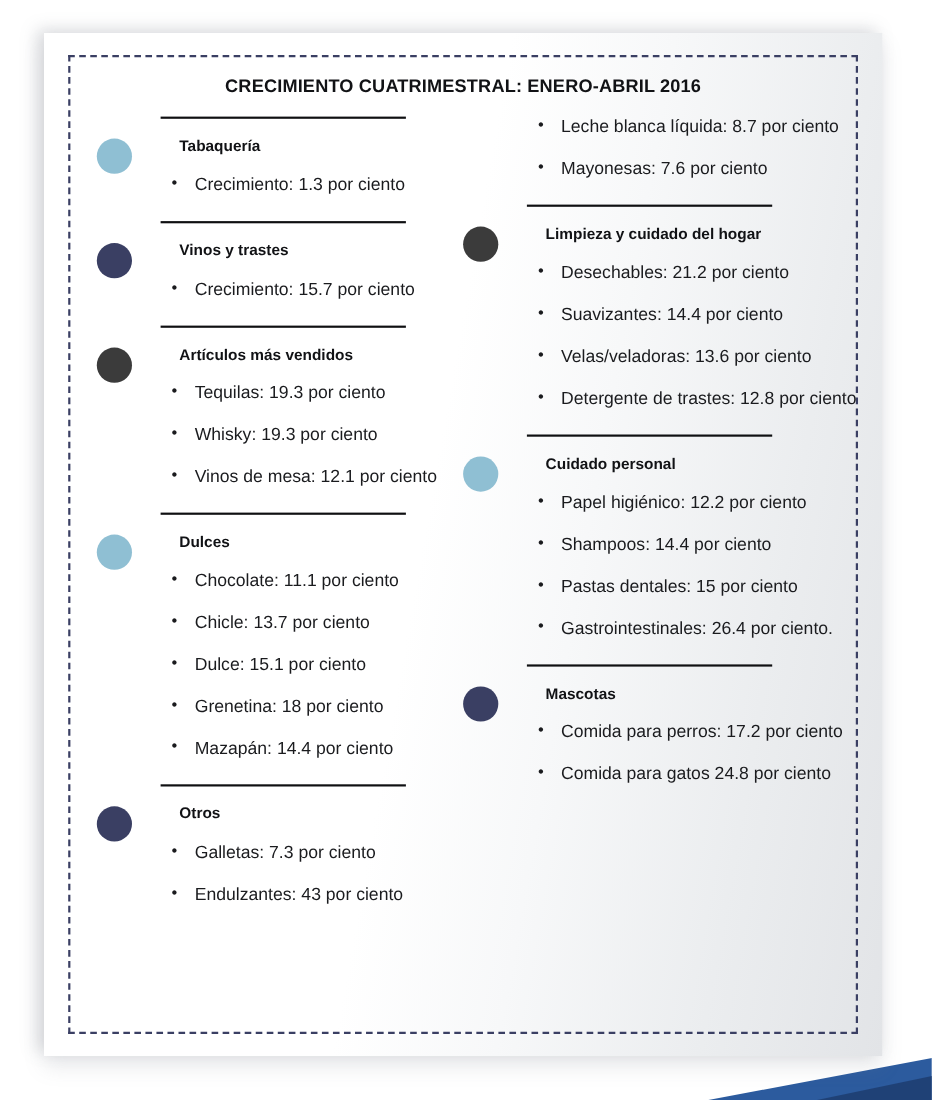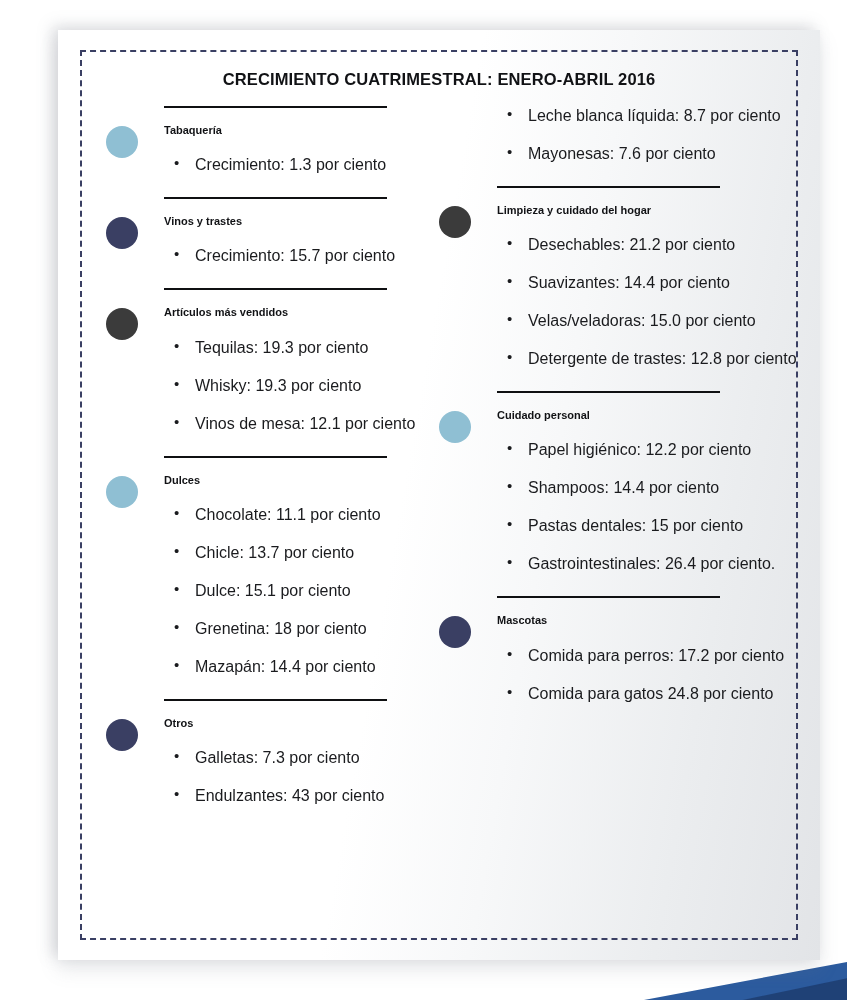--- a/index.html
+++ b/index.html
@@ -43,21 +43,21 @@
     width: 245px;
     height: 44px;
     background: #1e3f73;
     clip-path: polygon(100% 14%, 100% 100%, 26% 100%);
     opacity: .92;
   }
 
   
   #paper {
     position: absolute;
-    left: 58px;
+    left: 40px;
     top: 30px;
     width: 762px;
     height: 930px;
     background:
       linear-gradient(100deg,
         #ffffff 0%,
         #ffffff 46%,
         #f7f8f9 62%,
         #ebedef 82%,
         #e2e4e7 100%);
@@ -123,25 +123,25 @@
   .bullet-dot {
     position: absolute;
     left: 6px;
     top: 20px;
     width: 32px;
     height: 32px;
     border-radius: 50%;
   }
 
   .section-title {
-    font-size: 11px;
+    font-size: 14px;
     font-weight: bold;
     color: #111215;
     line-height: 1.2;
-    margin: 0 0 4px 0;
+    margin: 0 0 4px 17px;
   }
 
   
   ul.items {
     list-style: none;
     margin: 0;
     padding: 0;
   }
   ul.items li {
     position: relative;
@@ -235,21 +235,21 @@
             <li>Mayonesas: 7.6 por ciento</li>
           </ul>
         </div>
         <div class="section">
           <div class="rule"></div>
           <span class="bullet-dot" style="background: rgb(59, 59, 59);"></span>
           <h3 class="section-title">Limpieza y cuidado del hogar</h3>
           <ul class="items">
             <li>Desechables: 21.2 por ciento</li>
             <li>Suavizantes: 14.4 por ciento</li>
-            <li>Velas/veladoras: 15.0 por ciento</li>
+            <li>Velas/veladoras: 13.6 por ciento</li>
             <li>Detergente de trastes: 12.8 por ciento</li>
           </ul>
         </div>
         <div class="section">
           <div class="rule"></div>
           <span class="bullet-dot" style="background: rgb(143, 191, 211);"></span>
           <h3 class="section-title">Cuidado personal</h3>
           <ul class="items">
             <li>Papel higiénico: 12.2 por ciento</li>
             <li>Shampoos: 14.4 por ciento</li>

